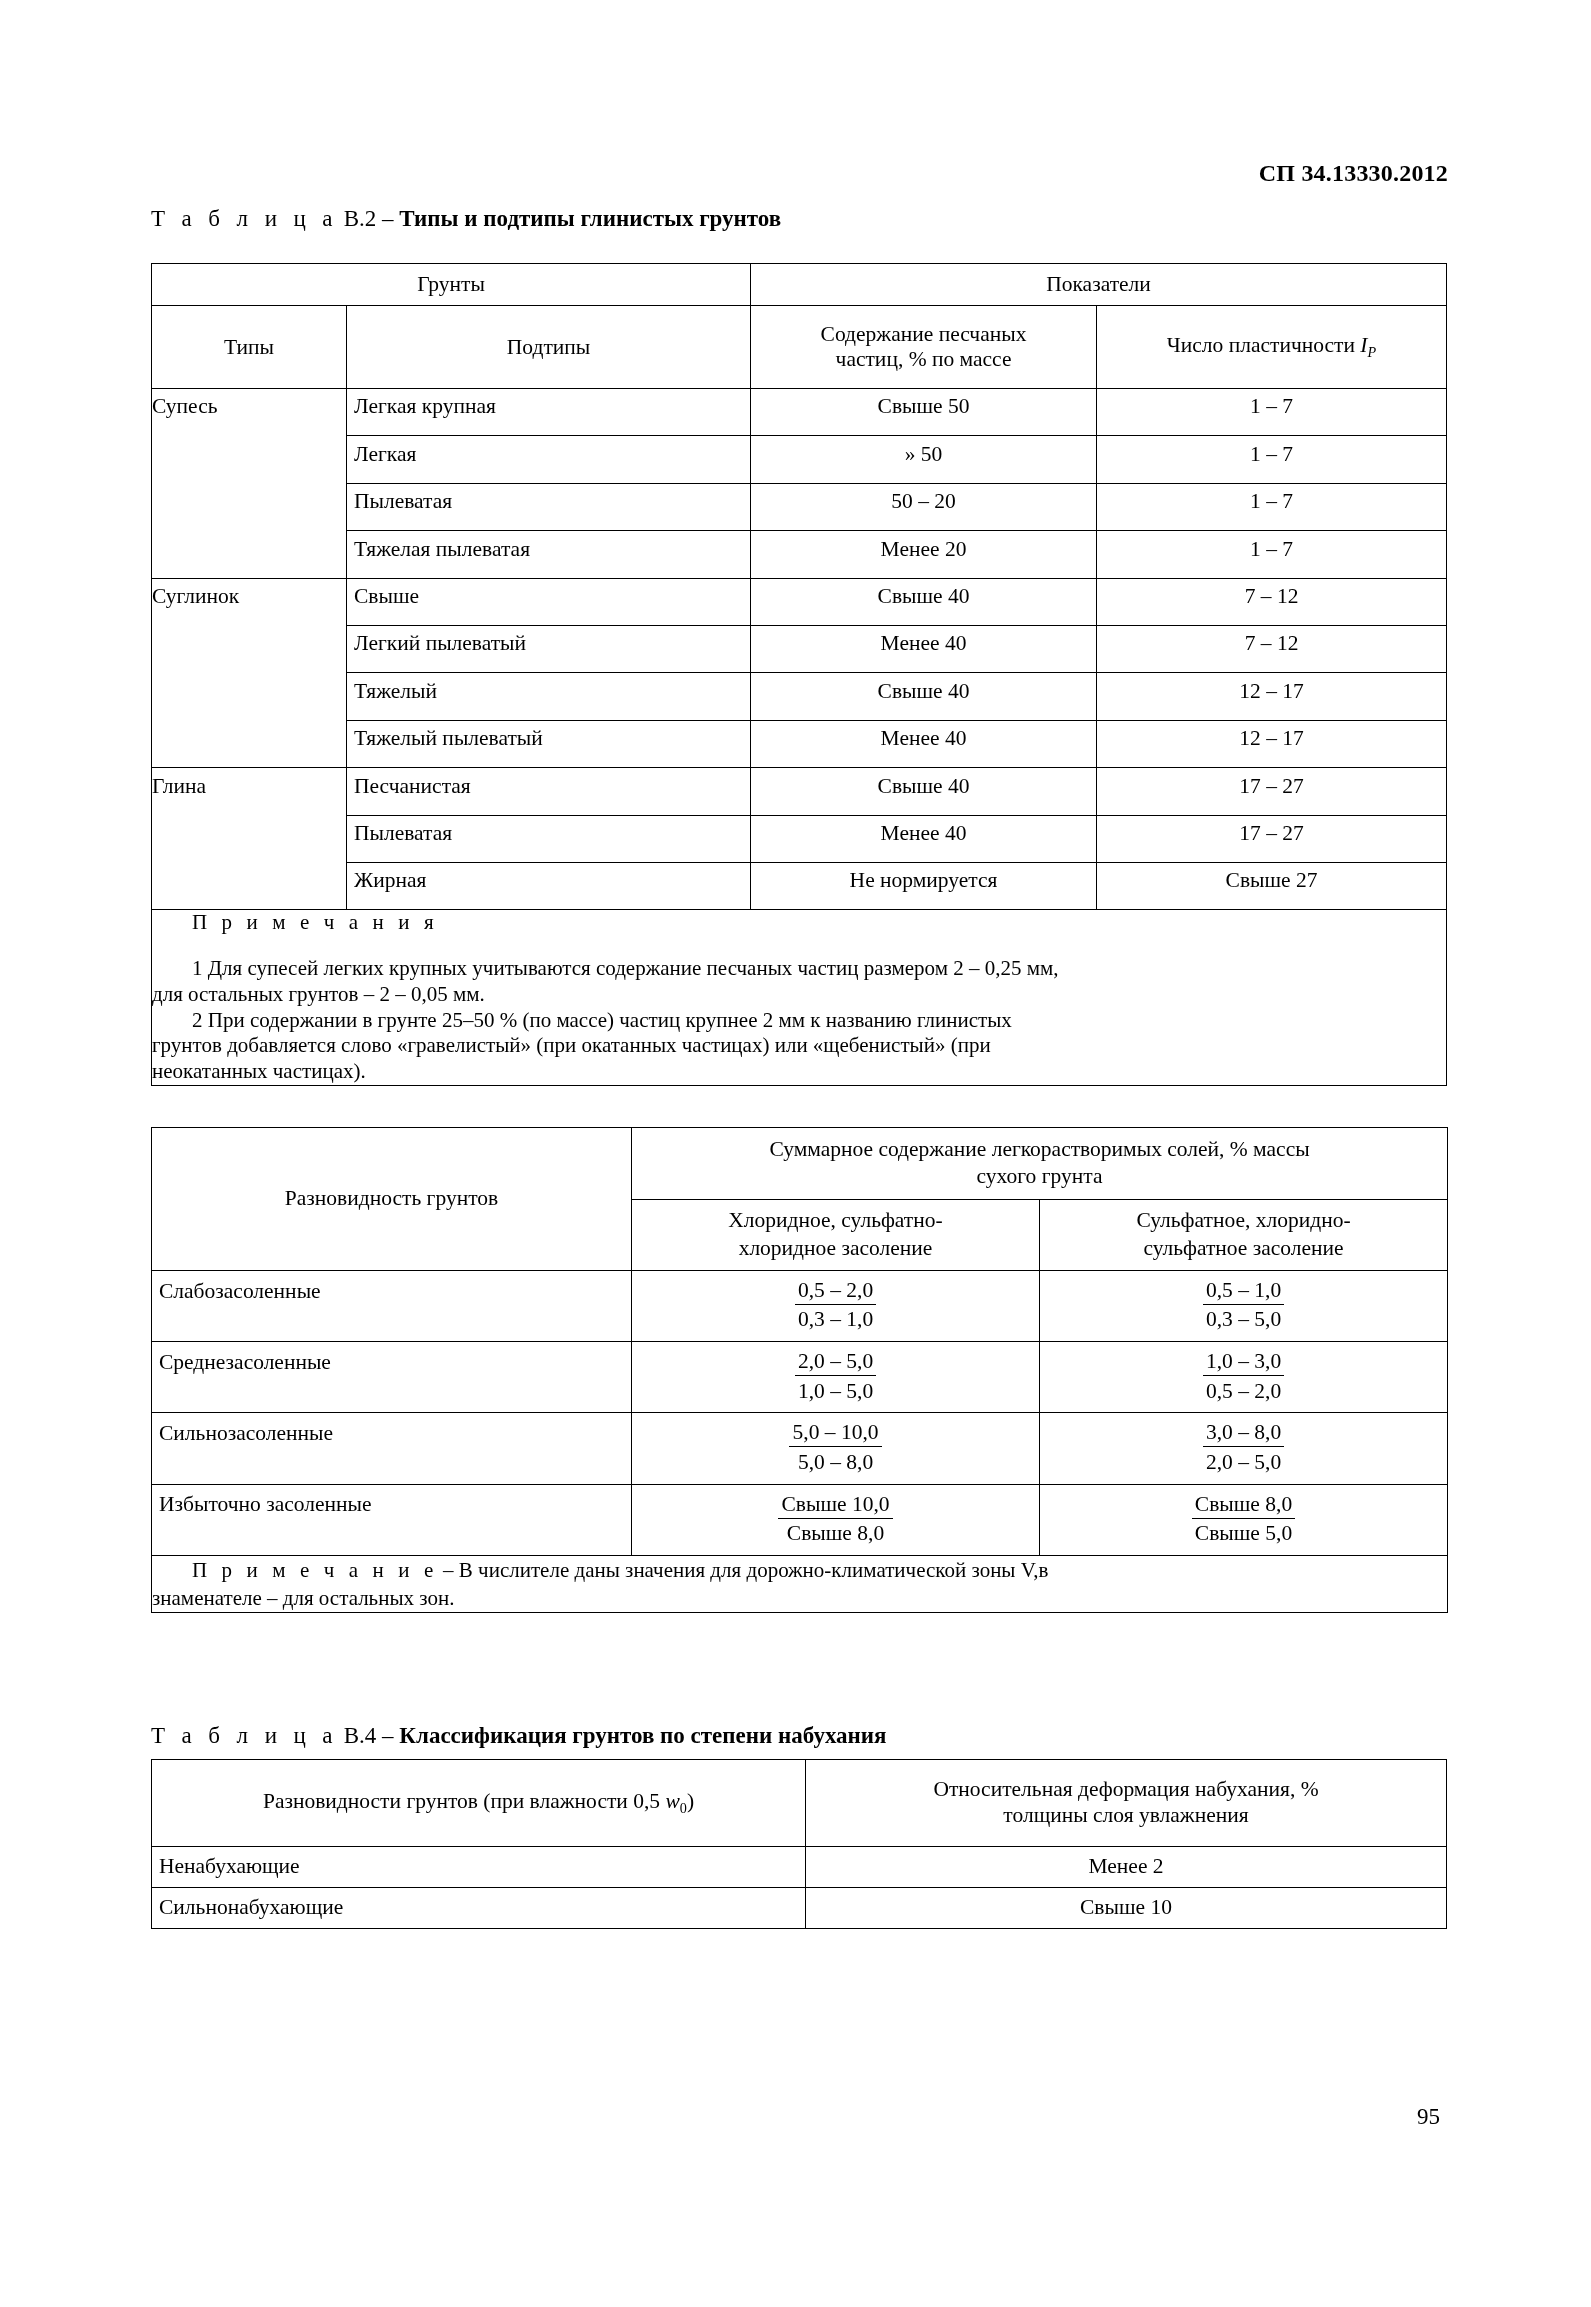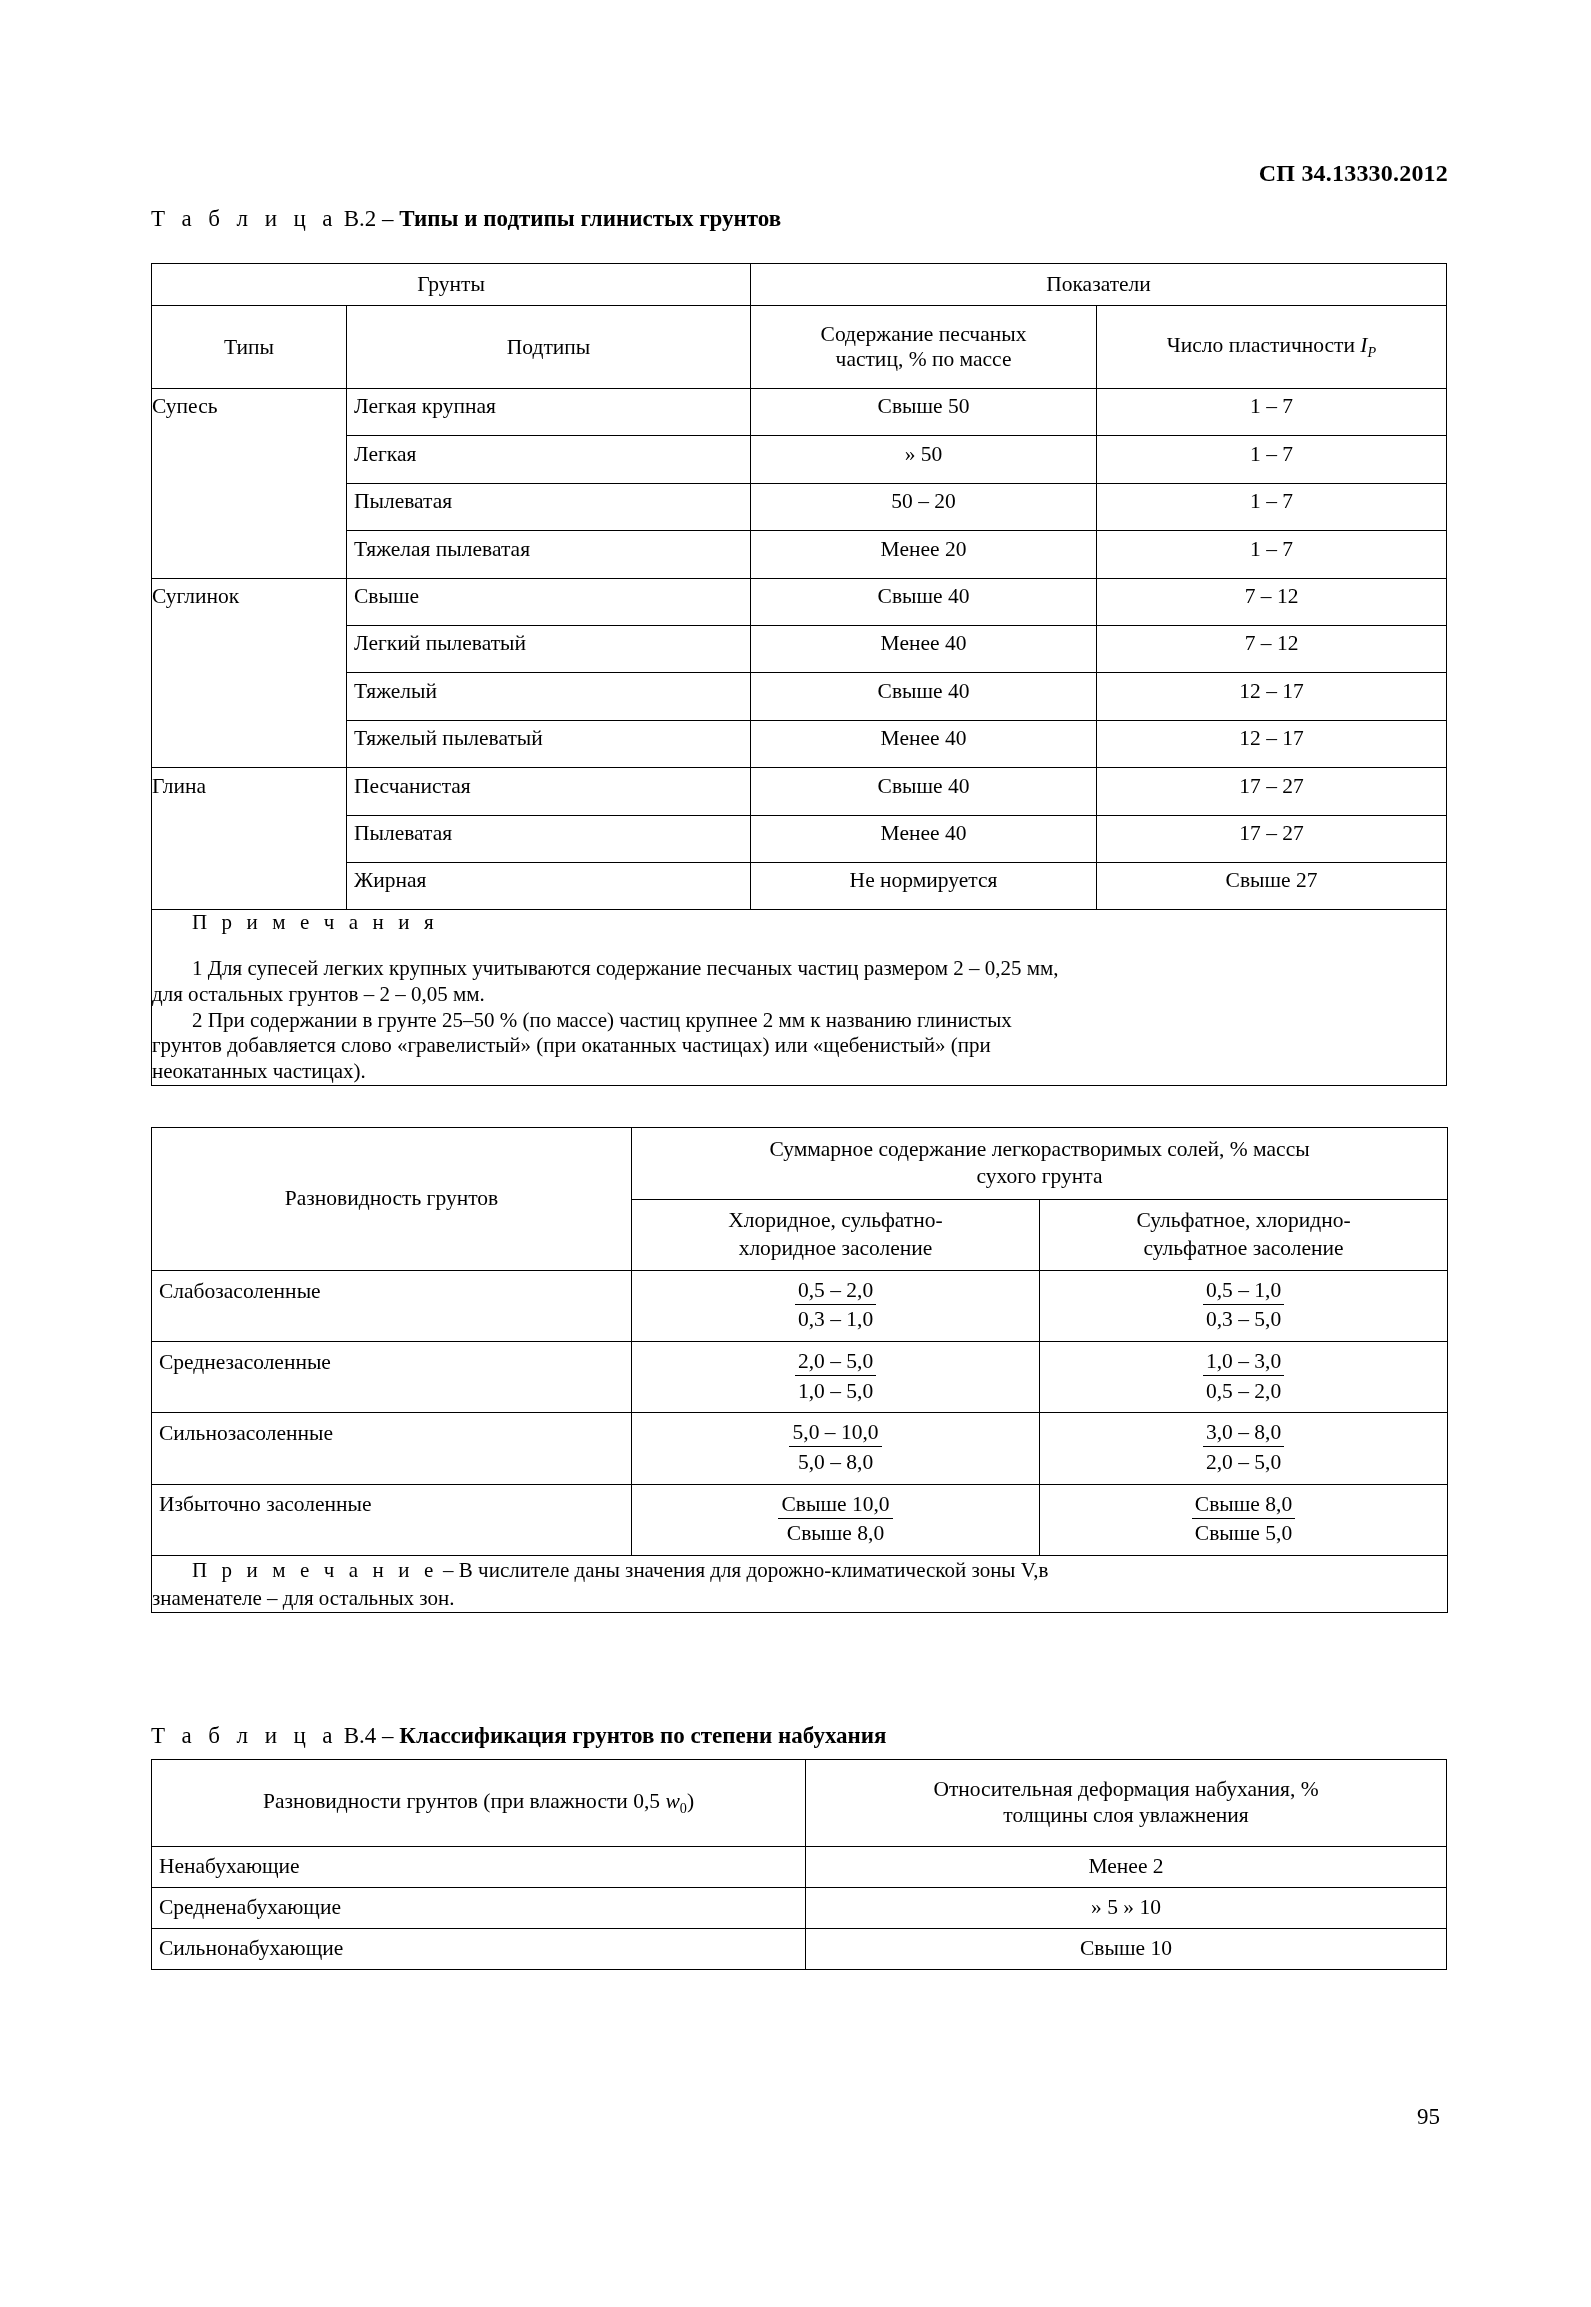--- a/index.html
+++ b/index.html
@@ -386,24 +386,20 @@
         <td class="hdr-cell">
           <span>Относительная деформация набухания, %</span><br>
           <span>толщины слоя увлажнения</span>
         </td>
       </tr>
       <tr>
         <td class="name">Ненабухающие</td>
         <td class="val">Менее 2</td>
       </tr>
       <tr>
-        <td class="name">Средненабухающие</td>
-        <td class="val">» 5   » 10</td>
-      </tr>
-      <tr>
         <td class="name">Сильнонабухающие</td>
         <td class="val">Свыше 10</td>
       </tr>
     </tbody>
   </table>
 
   <div class="page-num">95</div>
 
 </div>
 

